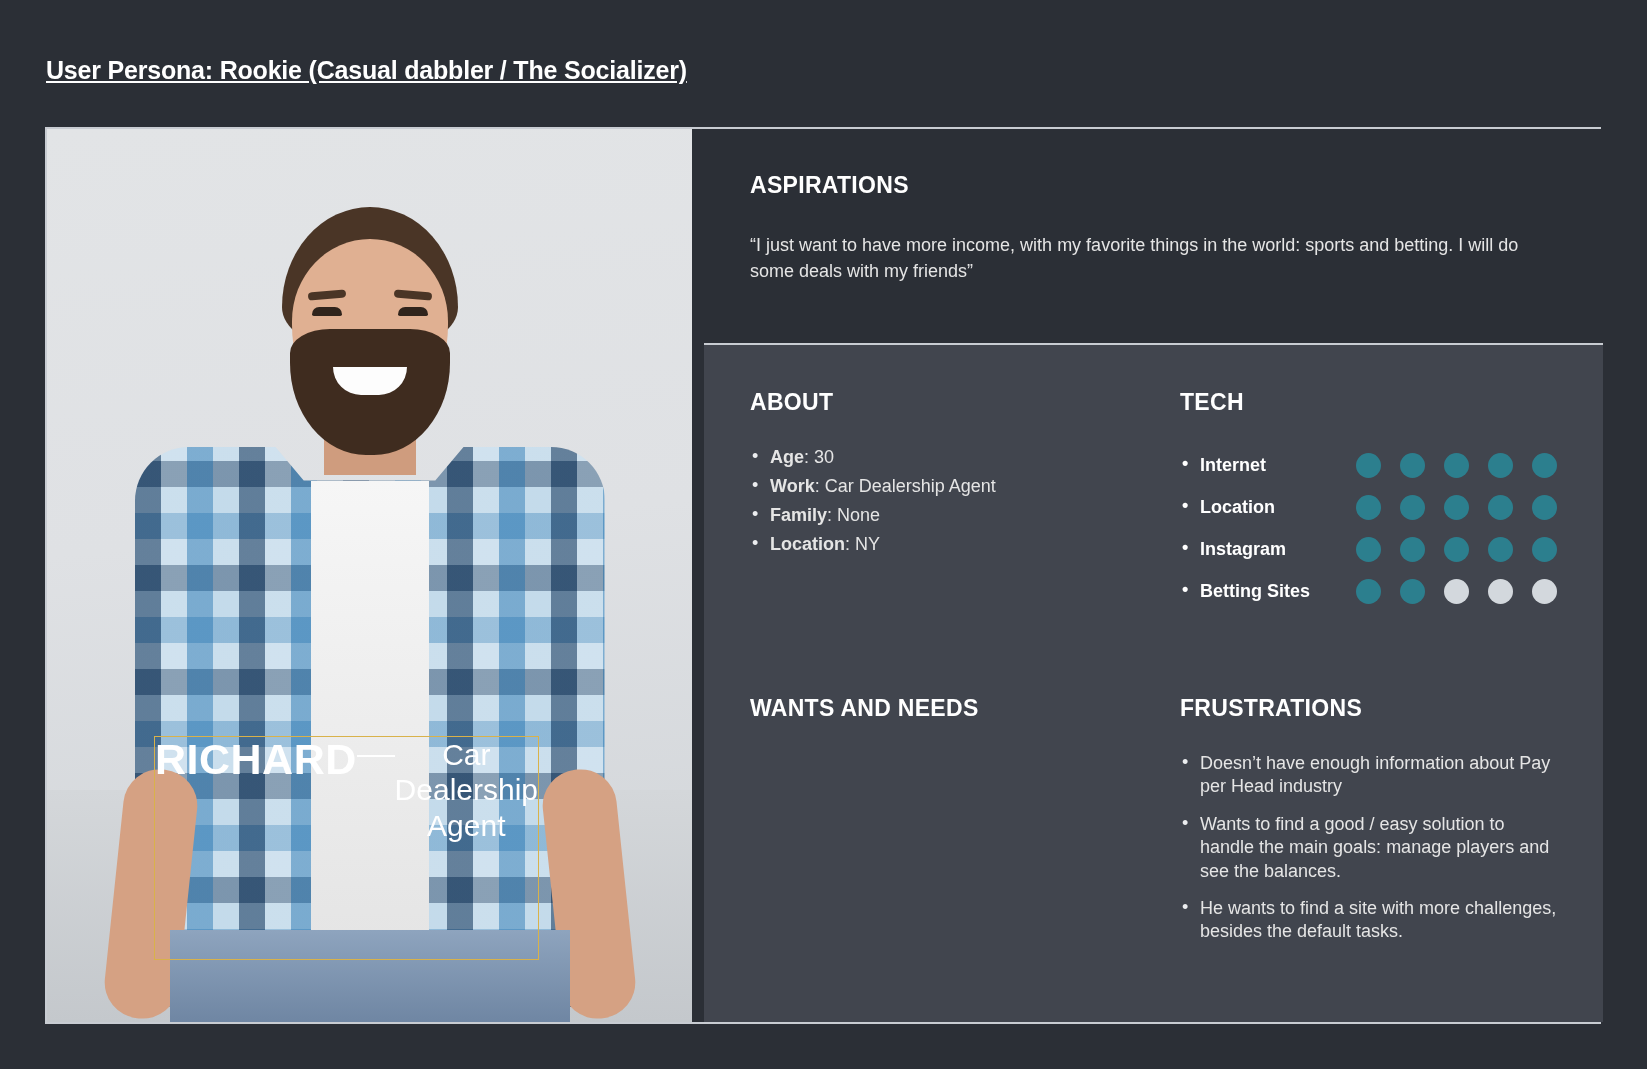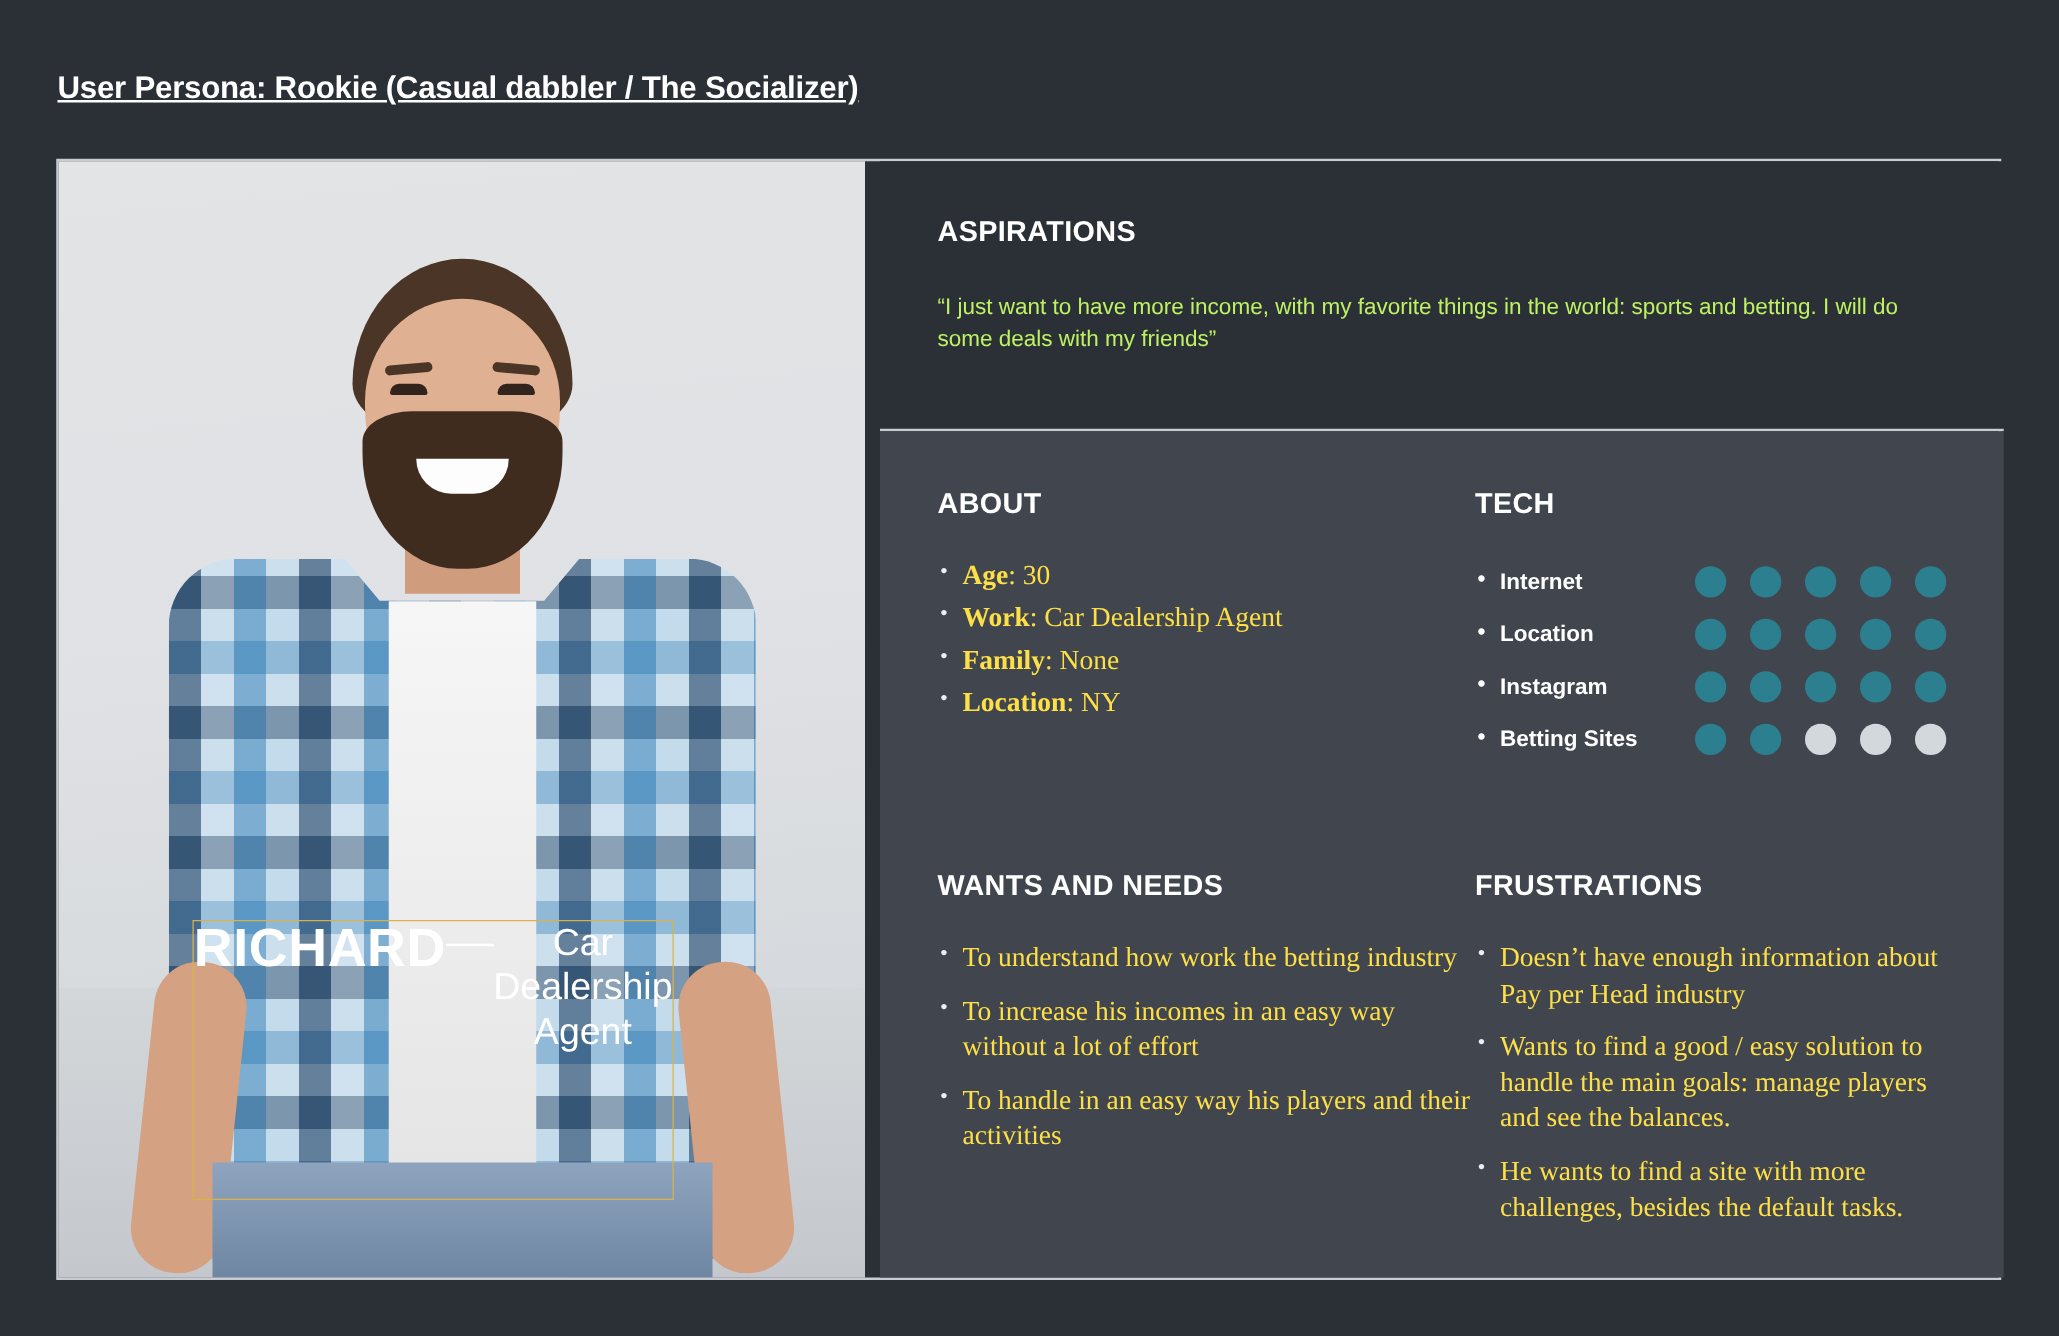--- a/index.html
+++ b/index.html
@@ -150,44 +150,43 @@
     height: 216px;
     padding: 43px 46px 0 46px;
     border-bottom: 2px solid #c8ccd2;
   }
   .section-heading {
     font-size: 23px; font-weight: bold; color: #ffffff;
     letter-spacing: 0.3px;
   }
   .aspirations-quote {
     margin-top: 34px;
-    font-size: 18px; color: #bef264; line-height: 1.42;
+    font-size: 18px; color: #e5e5e5; line-height: 1.42;
     max-width: 770px;
   }
 
   .lower {
     flex: 1;
     background: #41454e;
     padding: 44px 46px 0 46px;
     display: grid;
     grid-template-columns: 430px 1fr;
     grid-template-rows: 296px 1fr;
     column-gap: 0;
   }
   .block { }
   .block .section-heading { margin-bottom: 0; }
 
   ul.bullets { list-style: none; margin-top: 30px; }
   ul.bullets li {
     position: relative;
     padding-left: 20px;
-    font-size: 22px; color: #fde047;
+    font-size: 18px; color: #e5e5e5;
     line-height: 1.28;
     margin-bottom: 6px;
-    font-family: Liberation Serif, serif;
   }
   ul.bullets li::before {
     content: "•";
     position: absolute; left: 2px; top: -1px;
     color: #eceef0; font-size: 18px;
   }
   ul.bullets li b { font-weight: bold; }
 
   ul.bullets.wide li { margin-bottom: 18px; line-height: 1.3; }
 
@@ -311,25 +310,20 @@
                   <span class="dot off"></span>
                   <span class="dot off"></span>
                   <span class="dot off"></span>
                 </div>
             </div>
           </div>
         </div>
 
         <div class="block wants">
           <div class="section-heading">WANTS AND NEEDS</div>
-          <ul class="bullets wide">
-            <li>To understand how work the betting industry</li>
-            <li>To increase his incomes in an easy way without a lot of effort</li>
-            <li>To handle in an easy way his players and their activities</li>
-          </ul>
         </div>
 
         <div class="block frustrations">
           <div class="section-heading">FRUSTRATIONS</div>
           <ul class="bullets wide">
             <li>Doesn’t have enough information about Pay per Head industry</li>
             <li>Wants to find a good / easy solution to handle the main goals: manage players and see the balances.</li>
             <li>He wants to find a site with more challenges, besides the default tasks.</li>
           </ul>
         </div>

